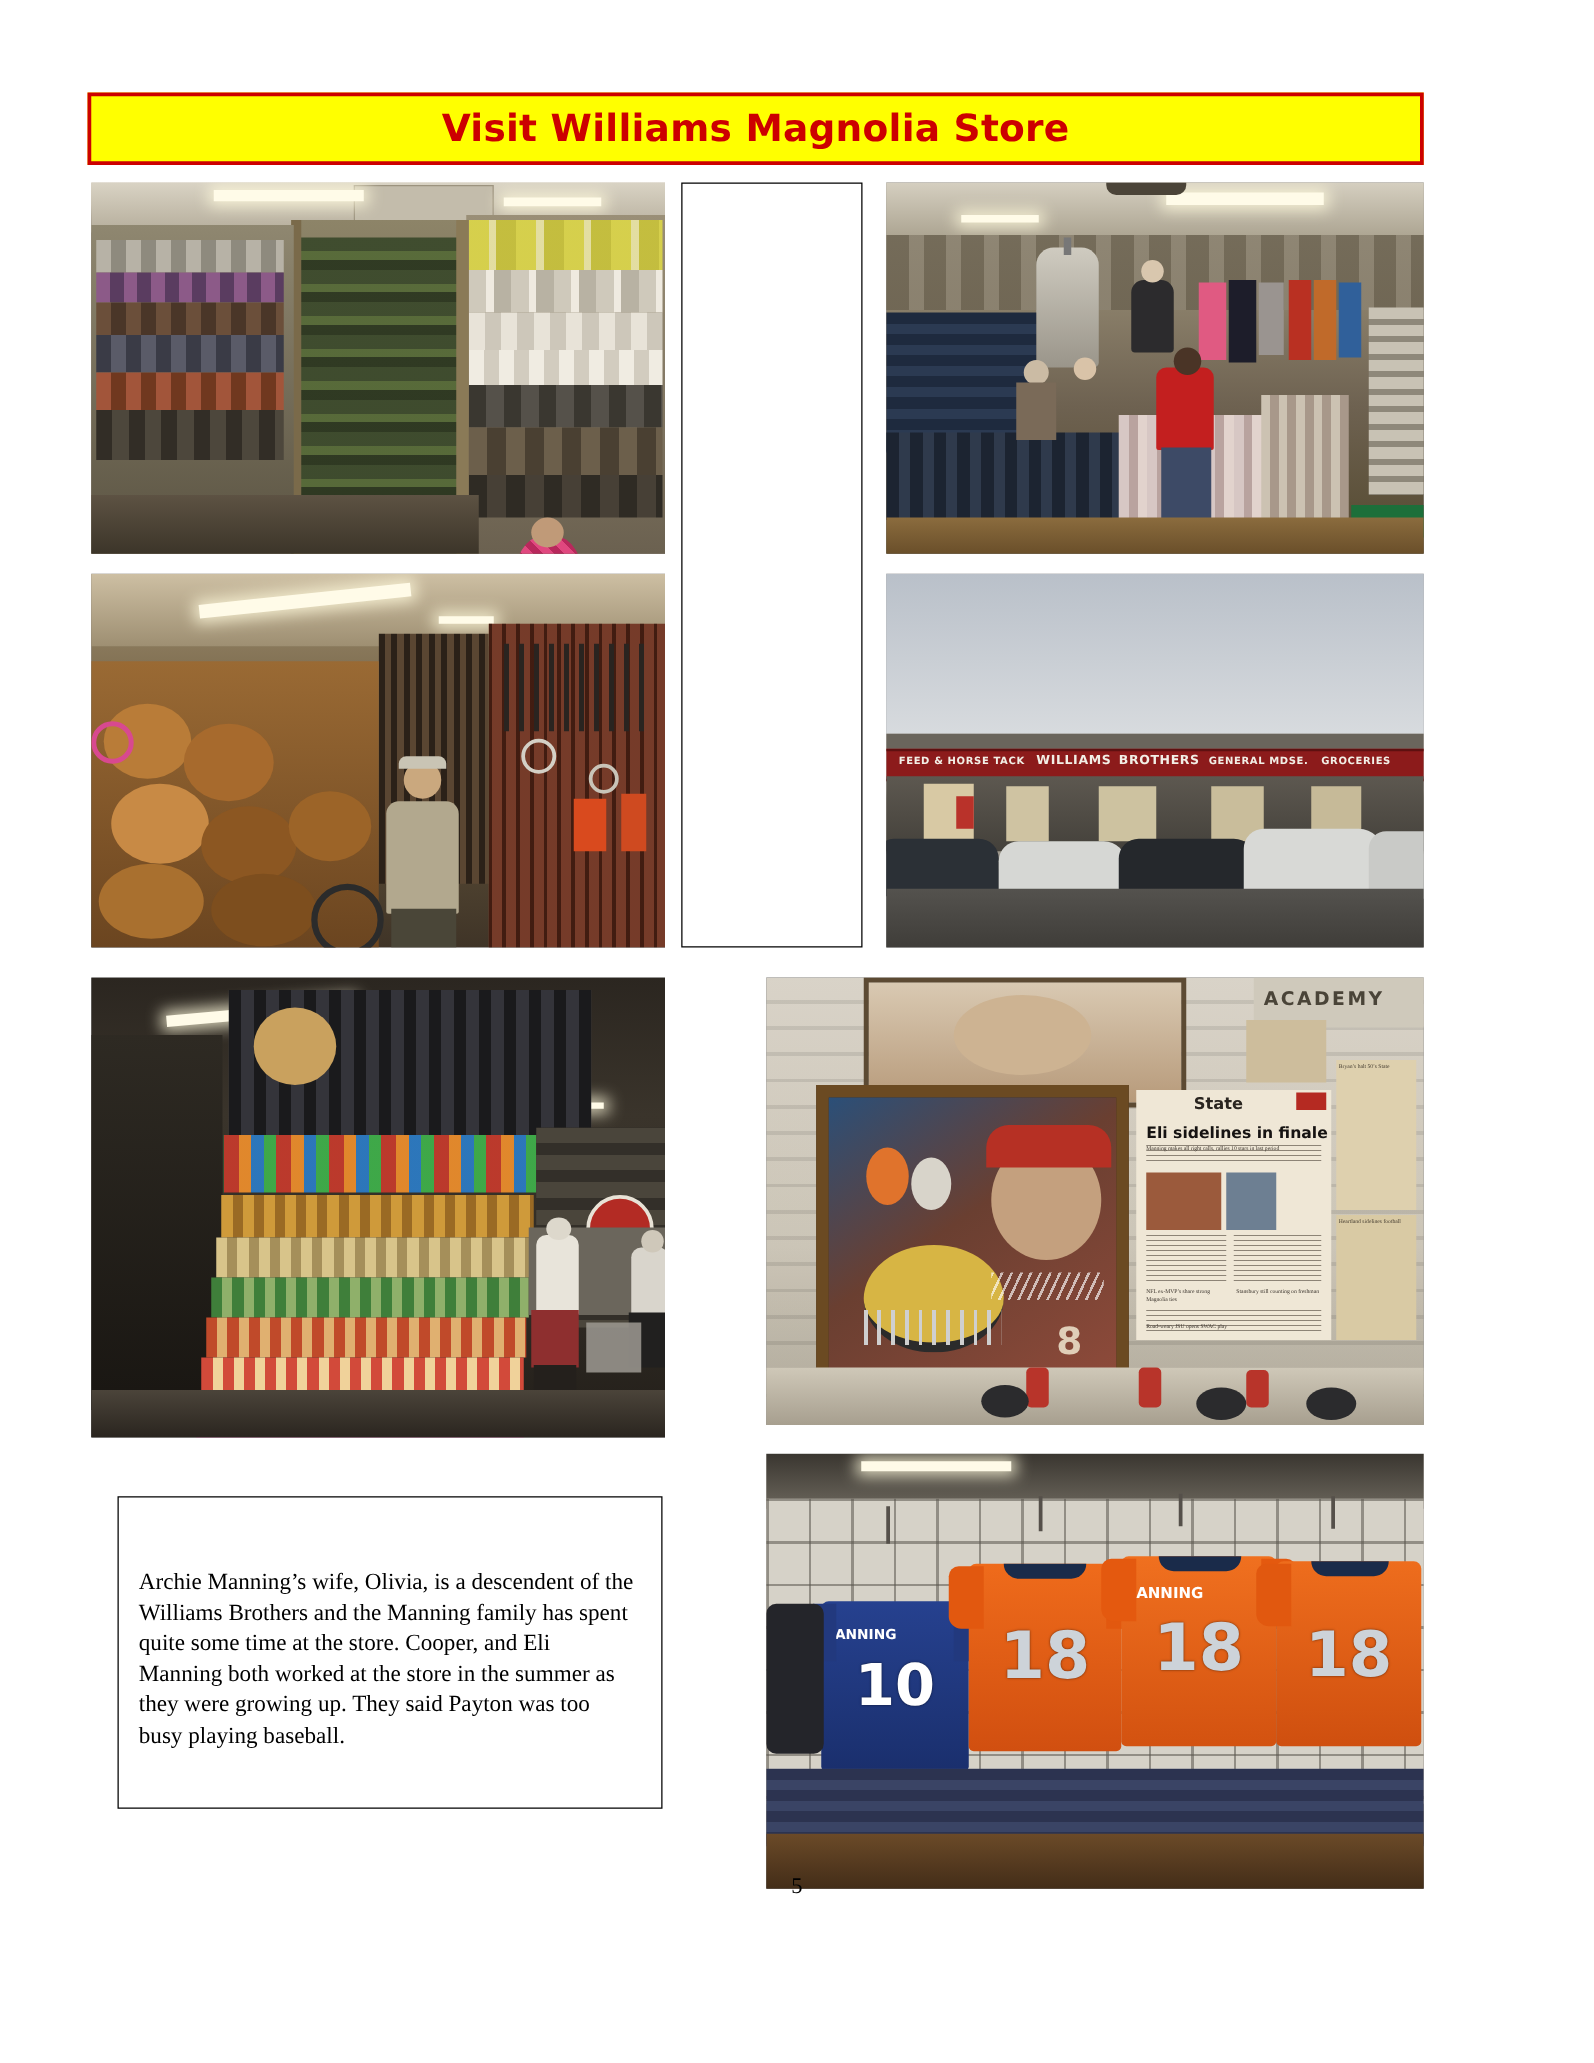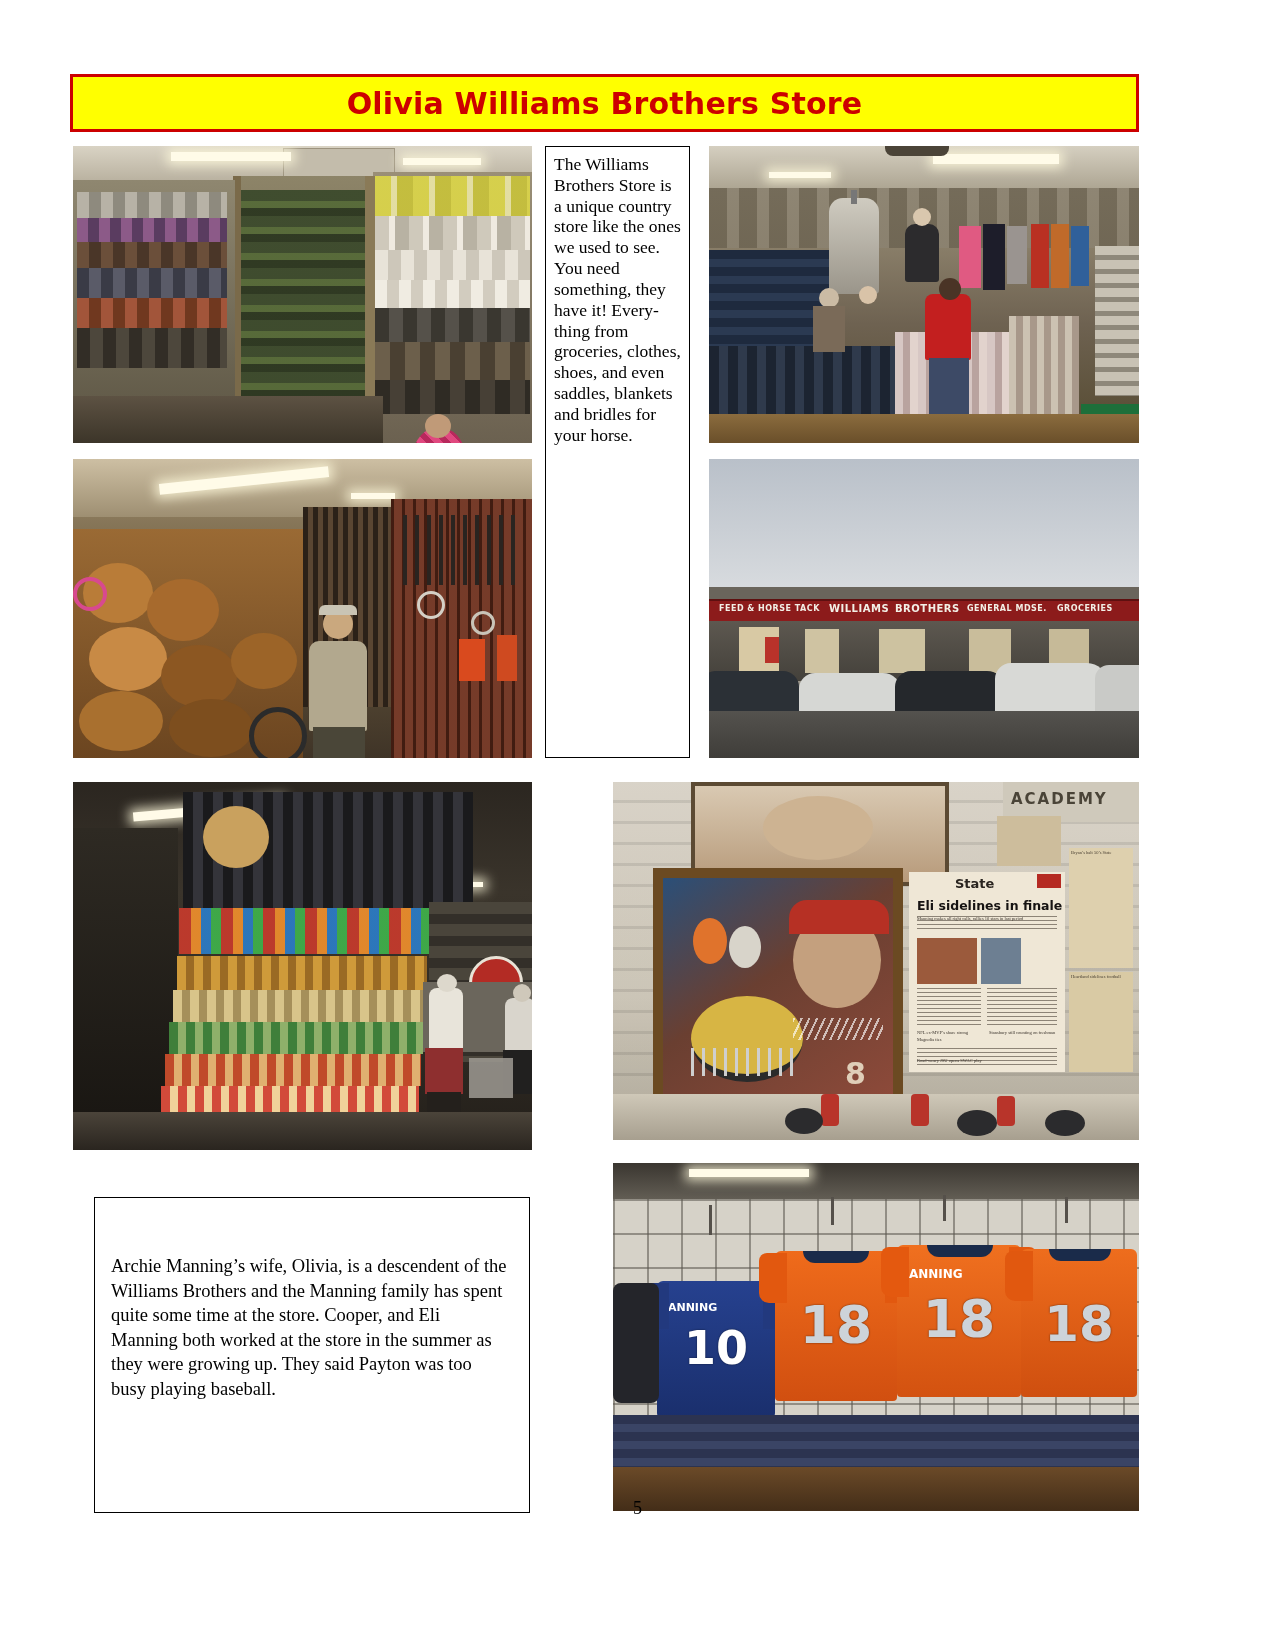--- a/index.html
+++ b/index.html
@@ -68,21 +68,21 @@
     padding: 7px 8px 0 8px;
     font-size: 17.5px;
     line-height: 1.19;
   }
   #sidebar-textbox p + p { margin-top: 19px; }
 
   #manning-textbox {
     left: 94px;
     top: 1197px;
     width: 436px;
-    height: 316px;
+    height: 250px;
     padding: 56px 22px 0 16px;
     font-size: 18.5px;
     line-height: 1.33;
   }
 
   
   .page-number {
     position: absolute;
     left: 0;
     top: 1498px;
@@ -176,21 +176,21 @@
     font-family: "DejaVu Sans", sans-serif;
     font-weight: bold;
     letter-spacing: .5px;
     white-space: nowrap;
   }
 </style>
 </head>
 <body>
 
 <div class="title-banner">
-  <span class="title-text">Olivia Williams Brothers Store</span>
+  <span class="title-text">Visit Williams Magnolia Store</span>
 </div>
 
 <div class="photo shoe-bg" id="photo-shoe-aisle">
   <div class="inner">
 
     <div class="shoe-ceiling"></div>
     <div class="rect" style="left:210px;top:2px;width:110px;height:30px;background:#c3bcab;border:1px solid #9c937f;"></div>
     <div class="shoe-light" style="left:98px;top:6px;width:120px;height:9px;"></div>
     <div class="shoe-light" style="left:330px;top:12px;width:78px;height:7px;"></div>
 
@@ -486,20 +486,19 @@
     </div>
 
     <div class="rect" style="left:0px;top:120px;width:46px;height:120px;background:#24252a;border-radius:8px;"></div>
 
     <div class="rect" style="left:0px;top:252px;width:526px;height:62px;background:repeating-linear-gradient(to bottom,#2c3350 0 9px,#3a4465 9px 17px);"></div>
     <div class="rect" style="left:0px;top:304px;width:526px;height:44px;background:linear-gradient(to bottom,#6b4a28,#432d18);"></div>
   </div>
 </div>
 
 <div class="textbox" id="sidebar-textbox">
-  <p>The Williams Brothers Store is a unique country store like the ones we used to see.  You need something, they have it!  Every-thing from groceries, clothes, shoes, and even saddles, blankets and bridles for your horse.</p>
 </div>
 
 <div class="textbox" id="manning-textbox">
   <p>Archie Manning’s wife, Olivia, is a descendent of the Williams Brothers and the Manning family has spent quite some time at the store.  Cooper, and Eli Manning both worked at the store in the summer as they were growing up.  They said Payton was too busy playing baseball.</p>
 </div>
 
 <div class="page-number">5</div>
 
 </body></html>

